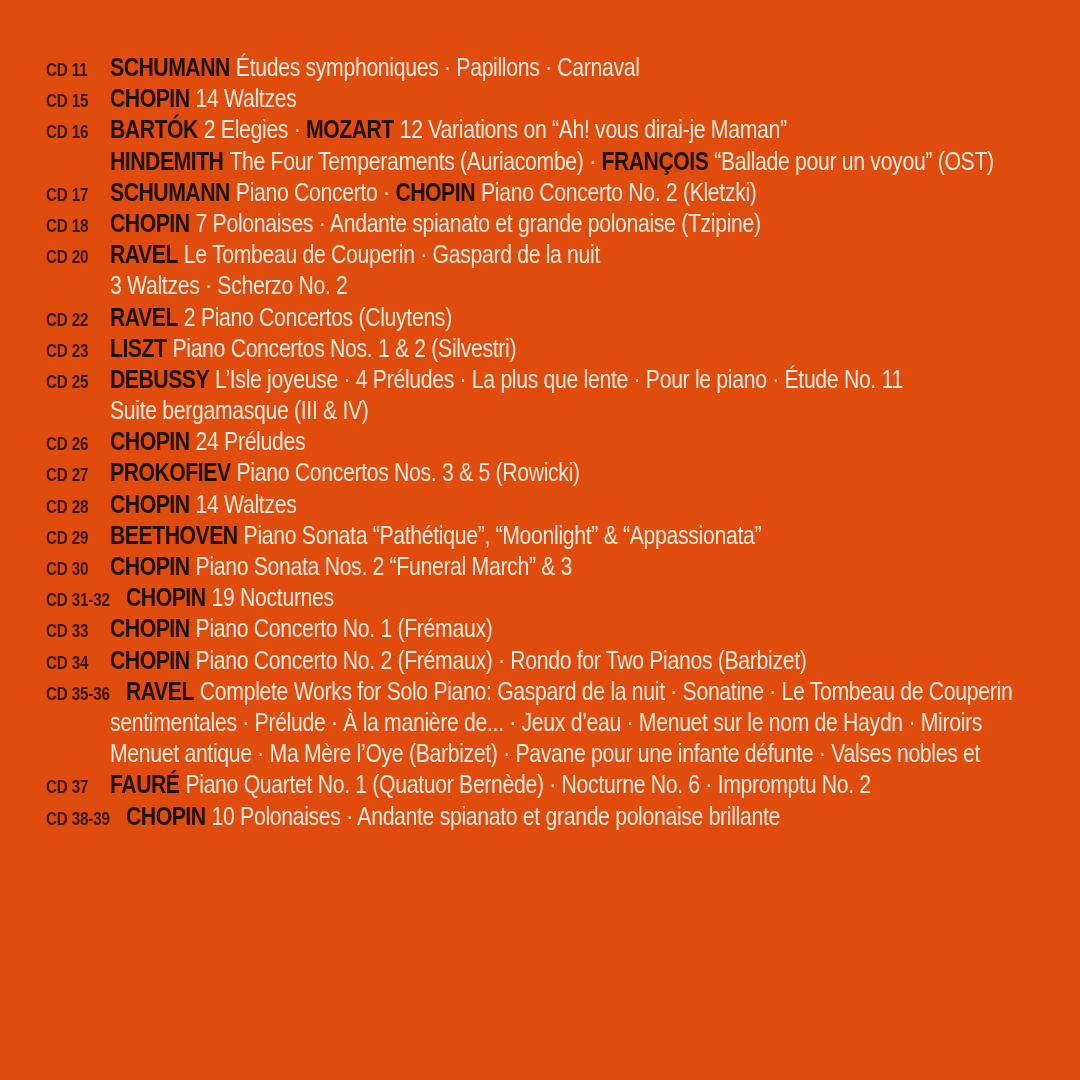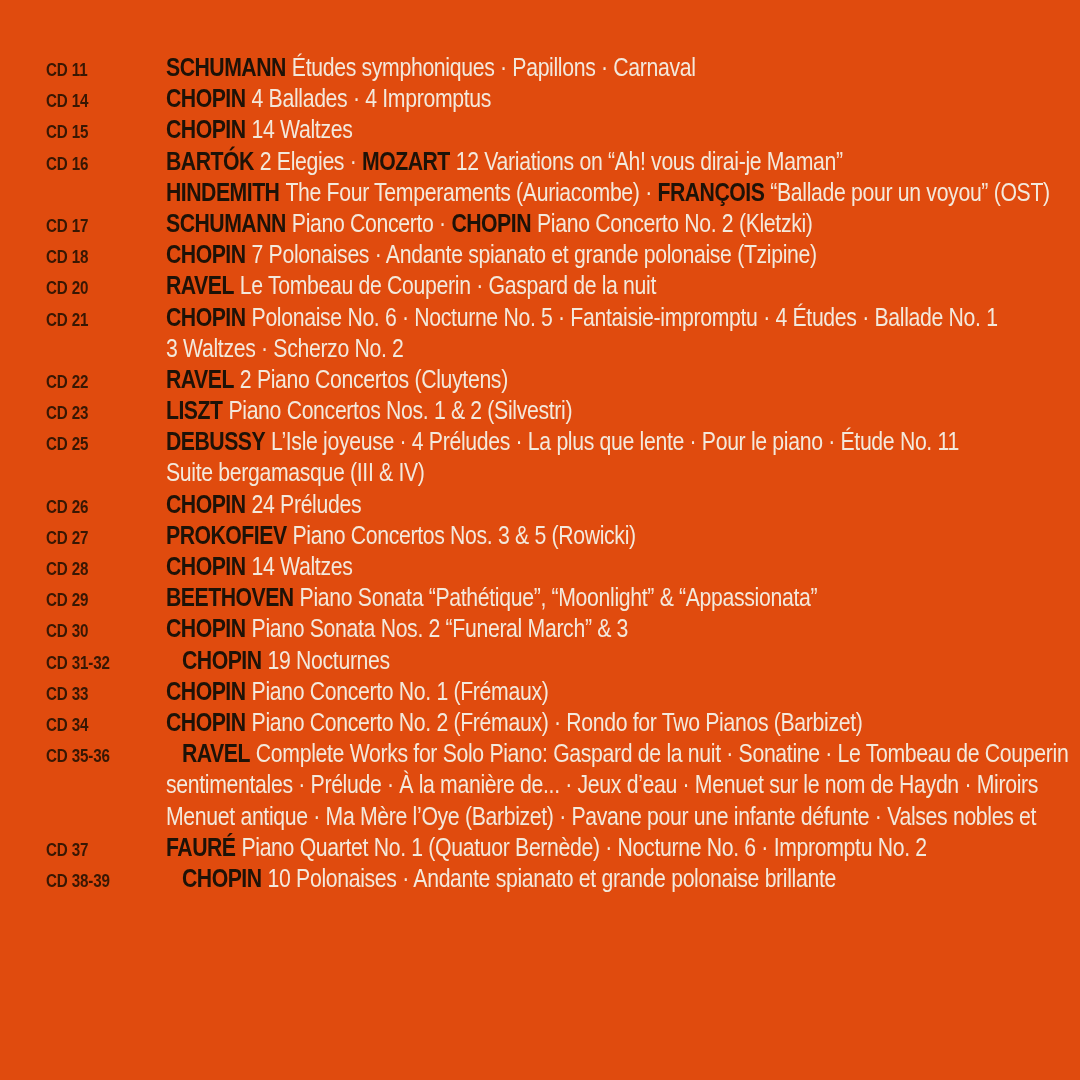--- a/index.html
+++ b/index.html
@@ -17,39 +17,37 @@
     left: 46px;
     top: 52px;
     right: 0;
   }
   .row {
     display: flex;
     align-items: baseline;
     height: 31.2px;
     line-height: 31.2px;
     white-space: nowrap;
-    gap: 40px;
   }
   .cd {
     flex: 0 0 64px;
     overflow: visible;
   }
   .cd-inner {
     display: inline-block;
     transform: scaleX(0.80);
     transform-origin: 0 50%;
     font-size: 19px;
     font-weight: 700;
     letter-spacing: -0.2px;
     color: var(--cd-color, #381703);
   }
   .line {
     flex: 1 1 auto;
     overflow: visible;
-    margin-left: 16px;
   }
   .line-inner {
     display: inline-block;
     transform: scaleX(0.85);
     transform-origin: 0 50%;
     font-size: 25px;
     letter-spacing: -0.4px;
     white-space: nowrap;
   }
   .composer {
@@ -67,24 +65,20 @@
 <body>
 
 <div class="page">
   <div class="list">
   <div class="row">
     <span class="cd"><span class="cd-inner">CD 11</span></span>
     <span class="line"><span class="line-inner"><span class="composer">SCHUMANN</span><span class="work">Études symphoniques · Papillons · Carnaval</span></span></span>
   </div>
 
 
-  <div class="row">
-    <span class="cd"><span class="cd-inner">CD 14</span></span>
-    <span class="line"><span class="line-inner"><span class="composer">CHOPIN</span><span class="work">4 Ballades · 4 Impromptus</span></span></span>
-  </div>
 
   <div class="row">
     <span class="cd"><span class="cd-inner">CD 15</span></span>
     <span class="line"><span class="line-inner"><span class="composer">CHOPIN</span><span class="work">14 Waltzes</span></span></span>
   </div>
 
   <div class="row">
     <span class="cd"><span class="cd-inner">CD 16</span></span>
     <span class="line"><span class="line-inner"><span class="composer">BARTÓK</span><span class="work">2 Elegies · </span><span class="composer">MOZART</span><span class="work">12 Variations on “Ah! vous dirai-je Maman”</span></span></span>
   </div>
@@ -104,24 +98,20 @@
     <span class="cd"><span class="cd-inner">CD 18</span></span>
     <span class="line"><span class="line-inner"><span class="composer">CHOPIN</span><span class="work">7 Polonaises · Andante spianato et grande polonaise (Tzipine)</span></span></span>
   </div>
 
 
   <div class="row">
     <span class="cd"><span class="cd-inner">CD 20</span></span>
     <span class="line"><span class="line-inner"><span class="composer">RAVEL</span><span class="work">Le Tombeau de Couperin · Gaspard de la nuit</span></span></span>
   </div>
 
-  <div class="row">
-    <span class="cd"><span class="cd-inner">CD 21</span></span>
-    <span class="line"><span class="line-inner"><span class="composer">CHOPIN</span><span class="work">Polonaise No. 6 · Nocturne No. 5 · Fantaisie-impromptu · 4 Études · Ballade No. 1</span></span></span>
-  </div>
 
   <div class="row">
     <span class="cd"><span class="cd-inner"></span></span>
     <span class="line"><span class="line-inner"><span class="work">3 Waltzes · Scherzo No. 2</span></span></span>
   </div>
 
   <div class="row">
     <span class="cd"><span class="cd-inner">CD 22</span></span>
     <span class="line"><span class="line-inner"><span class="composer">RAVEL</span><span class="work">2 Piano Concertos (Cluytens)</span></span></span>
   </div>

